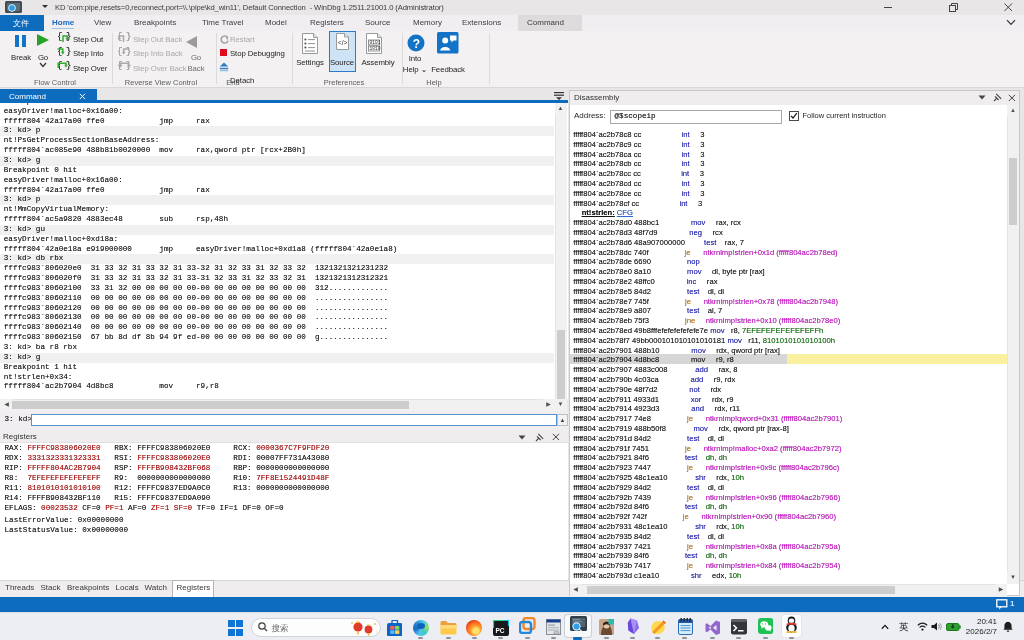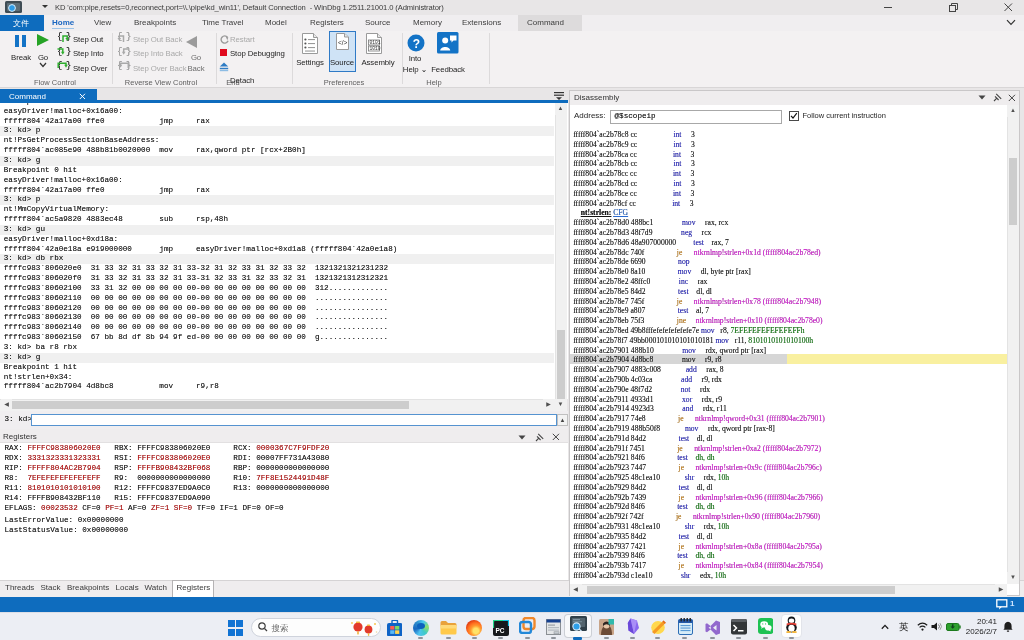--- a/index.html
+++ b/index.html
@@ -1,19 +1,19 @@
 <!DOCTYPE html>
 <html><head><meta charset="utf-8"><style>
 *{margin:0;padding:0;box-sizing:border-box}
 html,body{width:1024px;height:640px;overflow:hidden;background:#e8e6e7;
   font-family:"Liberation Sans",sans-serif;-webkit-font-smoothing:antialiased}
 .abs{position:absolute}
 .mono{font-family:"Liberation Mono",monospace;font-size:7.63px;line-height:9.84px;
   white-space:pre;color:#1c1c1c;letter-spacing:0;text-shadow:0 0 0.35px rgba(20,20,20,0.55)}
-.dmono{font-family:Liberation Serif, serif;font-size:7.63px;line-height:9.804px;
+.dmono{font-family:Liberation Sans, sans-serif;font-size:7.63px;line-height:9.804px;
   white-space:pre;color:#1c1c1c;text-shadow:0 0 0.35px rgba(20,20,20,0.55)}
 .rmono{font-family:"Liberation Mono",monospace;font-size:7.63px;line-height:9.9px;
   white-space:pre;color:#1c1c1c;text-shadow:0 0 0.35px rgba(20,20,20,0.55)}
 .db{color:#2b2bd0} .do{color:#d2881c} .dm{color:#e21ce2} .dg{color:#128012}
 .dlk{color:#2b6bd0;text-decoration:underline}
 .dsy{color:#111;font-weight:bold;text-decoration:underline}
 .r{color:#c50f0f}
 .rtab{top:17.8px;font-size:8px;color:#3c3c3c}
 .rsel{color:#1a66c0;font-weight:bold;border-bottom:1px solid #9cc3e8;padding-bottom:1.5px}
 .btab{top:583px;font-size:8px;color:#3a3a3a}
@@ -338,21 +338,21 @@
 fffff804`ac2b7901 488b10               <span class="db">mov</span>     rdx, qword ptr [rax]
 fffff804`ac2b7904 4d8bc8               mov     r9, r8
 fffff804`ac2b7907 4883c008             <span class="db">add</span>     rax, 8
 fffff804`ac2b790b 4c03ca               <span class="db">add</span>     r9, rdx
 fffff804`ac2b790e 48f7d2               <span class="db">not</span>     rdx
 fffff804`ac2b7911 4933d1               <span class="db">xor</span>     rdx, r9
 fffff804`ac2b7914 4923d3               <span class="db">and</span>     rdx, r11
 fffff804`ac2b7917 74e8                 <span class="do">je</span>      <span class="dm">ntkrnlmp!qword+0x31 (fffff804ac2b7901)</span>
 fffff804`ac2b7919 488b50f8             <span class="db">mov</span>     rdx, qword ptr [rax-8]
 fffff804`ac2b791d 84d2                 <span class="db">test</span>    dl, dl
-fffff804`ac2b791f 7451                 <span class="do">je</span>      <span class="dm">ntkrnlmp!strlen+0xa2 (fffff804ac2b7972)</span>
+fffff804`ac2b791f 7451                 <span class="do">je</span>      <span class="dm">ntkrnlmp!malloc+0xa2 (fffff804ac2b7972)</span>
 fffff804`ac2b7921 84f6                 <span class="db">test</span>    <span class="dg">dh, dh</span>
 fffff804`ac2b7923 7447                 <span class="do">je</span>      <span class="dm">ntkrnlmp!strlen+0x9c (fffff804ac2b796c)</span>
 fffff804`ac2b7925 48c1ea10             <span class="db">shr</span>     rdx, <span class="dg">10h</span>
 fffff804`ac2b7929 84d2                 <span class="db">test</span>    dl, dl
 fffff804`ac2b792b 7439                 <span class="do">je</span>      <span class="dm">ntkrnlmp!strlen+0x96 (fffff804ac2b7966)</span>
 fffff804`ac2b792d 84f6                 <span class="db">test</span>    <span class="dg">dh, dh</span>
 fffff804`ac2b792f 742f                 <span class="do">je</span>      <span class="dm">ntkrnlmp!strlen+0x90 (fffff804ac2b7960)</span>
 fffff804`ac2b7931 48c1ea10             <span class="db">shr</span>     rdx, <span class="dg">10h</span>
 fffff804`ac2b7935 84d2                 <span class="db">test</span>    dl, dl
 fffff804`ac2b7937 7421                 <span class="do">je</span>      <span class="dm">ntkrnlmp!strlen+0x8a (fffff804ac2b795a)</span>

